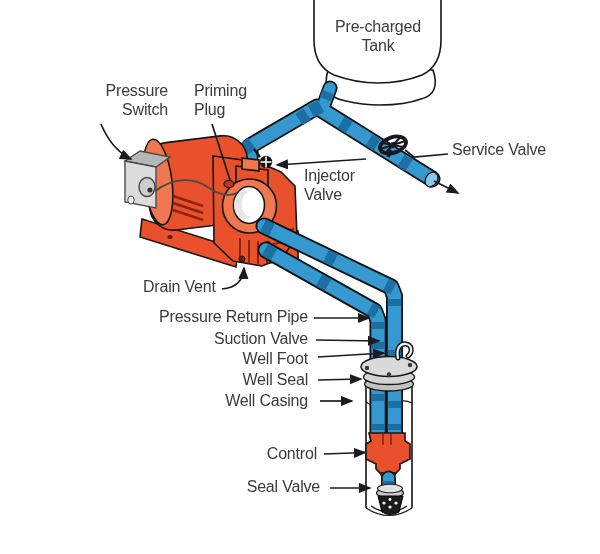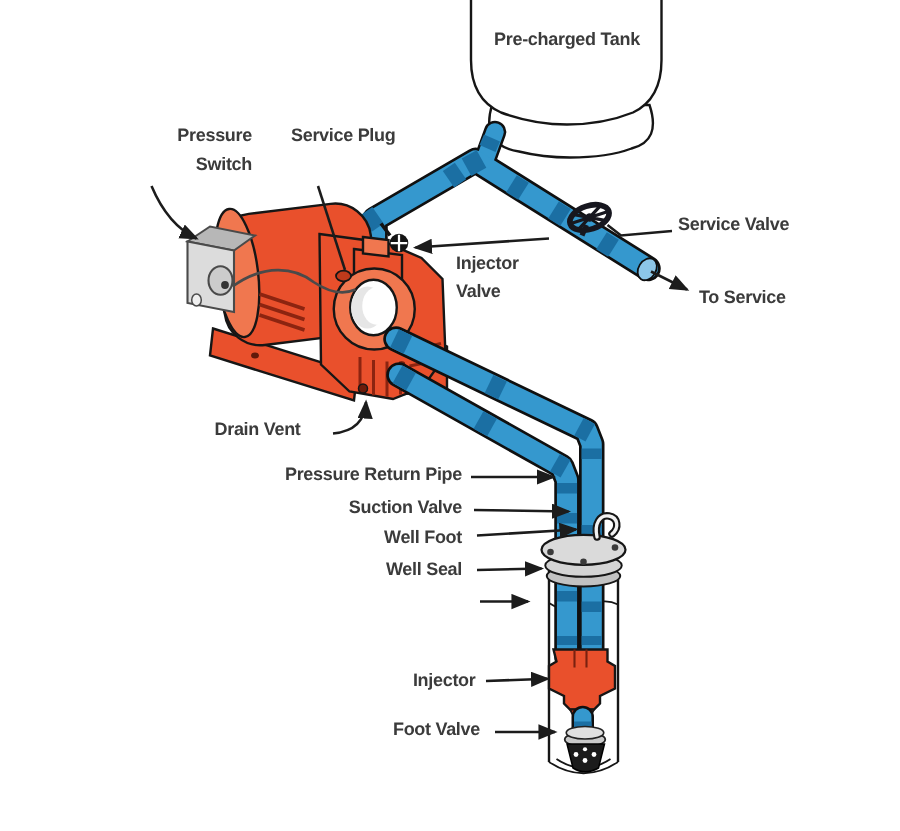--- a/index.html
+++ b/index.html
@@ -8,22 +8,22 @@
     --line-black:#161616; --label-text:#3B3B3B; --background:#FFFFFF;
   }
   html,body{margin:0;padding:0;background:#fff;}
   .stage{
     position:relative; width:600px; height:554px; overflow:hidden;
     background:var(--background);
     font-family:"Liberation Sans", sans-serif;
   }
   .stage svg{position:absolute; left:0; top:0;}
   .lbl{
-    position:absolute; font-size:12px; line-height:19px;
-    letter-spacing:-0.2px; color:var(--label-text); white-space:nowrap;font-weight:bold;
+    position:absolute; font-size:16px; line-height:19px;
+    letter-spacing:-0.2px; color:var(--label-text); white-space:nowrap;
   }
   .wrap{white-space:normal;}
   .ralign{}
   .center{text-align:center;}
 
   
   .orange{fill:var(--pump-orange); stroke:var(--line-black); stroke-width:1.6;}
   .orange-l{fill:var(--pump-orange-light); stroke:var(--line-black); stroke-width:1.6;}
   .orange-d{fill:var(--pump-orange-dark); stroke:var(--line-black); stroke-width:1.2;}
   .pipeU{fill:none; stroke:#101010; stroke-width:17; stroke-linecap:round; stroke-linejoin:round;}
@@ -195,25 +195,25 @@
       <path class="leader" marker-end="url(#arr)" d="M 316,340 L 379,341"></path>
       <path class="leader" marker-end="url(#arr)" d="M 318,357 L 384,353"></path>
       <path class="leader" marker-end="url(#arr)" d="M 318,380 L 361,379"></path>
       <path class="leader" marker-end="url(#arr)" d="M 320,401 L 352,401"></path>
       <path class="leader" marker-end="url(#arr)" d="M 324,454 L 365,452.5"></path>
       <path class="leader" marker-end="url(#arr)" d="M 330,488 L 370,488"></path>
     </g>
   </svg>
 
   <div class="lbl wrap" style="left:82px; top:81px; width:86px;text-align:right;">Pressure Switch</div>
-  <div class="lbl wrap" style="left:194px; top:81px; width:72px;">Service Plug</div>
+  <div class="lbl wrap" style="left:194px; top:81px; width:72px;">Priming Plug</div>
   <div class="lbl wrap center" style="left:317px; top:17px; width:122px;">Pre-charged Tank</div>
   <div class="lbl" style="left:452px; top:140px;">Service Valve</div>
-  <div class="lbl" style="left:466px; top:189px;">To Service</div>
   <div class="lbl wrap" style="left:304px; top:166px; width:68px;">Injector Valve</div>
   <div class="lbl" style="left:143px; top:277px;">Drain Vent</div>
   <div class="lbl ralign" style="right:292px; top:307px;">Pressure Return Pipe</div>
   <div class="lbl ralign" style="right:292px; top:329px;">Suction Valve</div>
   <div class="lbl ralign" style="right:292px; top:349px;">Well Foot</div>
   <div class="lbl ralign" style="right:292px; top:370px;">Well Seal</div>
-  <div class="lbl ralign" style="right:283px; top:444px;">Injector</div>
-  <div class="lbl ralign" style="right:280px; top:477px;">Foot Valve</div>
+  <div class="lbl ralign" style="right:292px; top:391px;">Well Casing</div>
+  <div class="lbl ralign" style="right:283px; top:444px;">Control</div>
+  <div class="lbl ralign" style="right:280px; top:477px;">Seal Valve</div>
 </div>
 
 </body></html>

